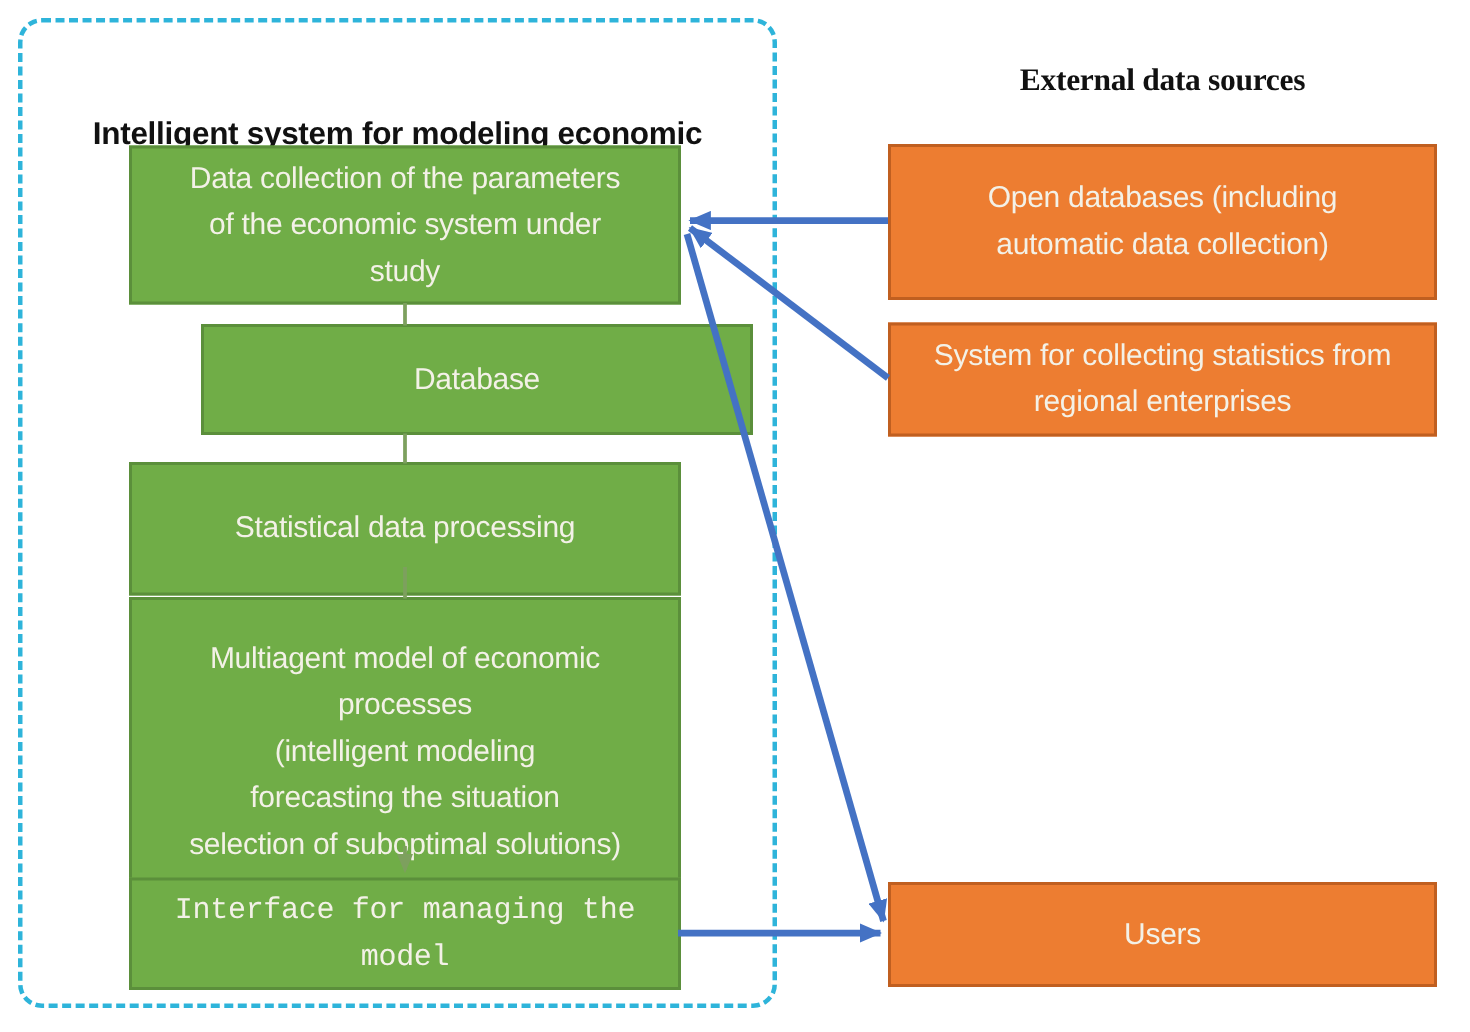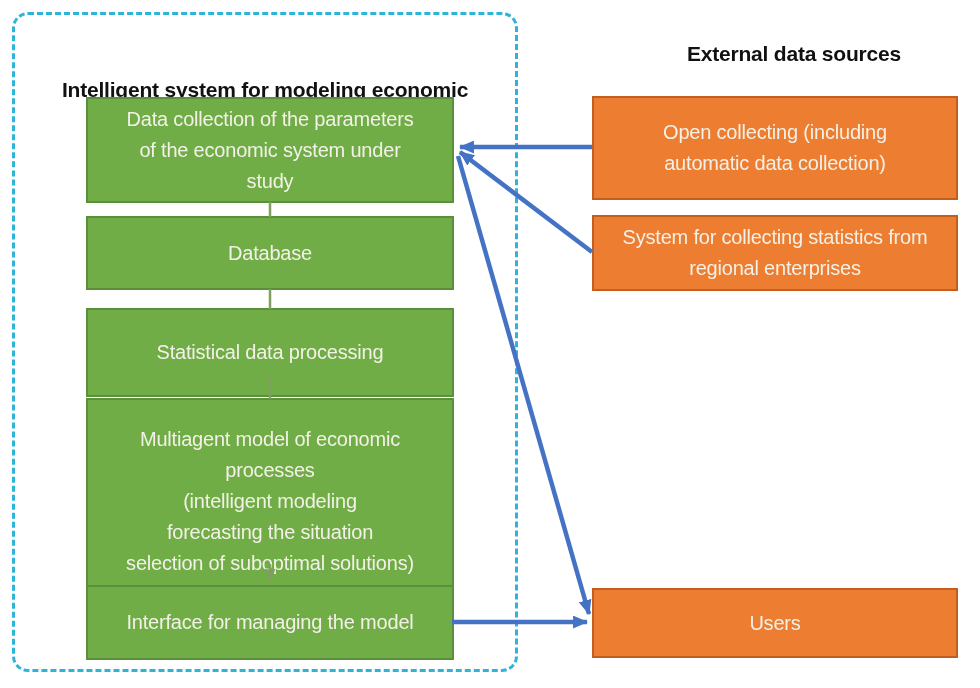--- a/index.html
+++ b/index.html
@@ -35,21 +35,21 @@
     position: absolute;
     text-align: center;
     font-weight: bold;
     font-size: 21px;
     line-height: 1.5;
     color: var(--title-text);
     white-space: pre-line;
     letter-spacing: -0.2px;
   }
   .left-title  { left: 35px;  top: 26px; width: 460px; margin-top: 48px; }
-  .right-title { left: 611px; top: 38px; width: 366px; }
+  .right-title { left: 592px; top: 38px; width: 366px; font-family: Liberation Serif, serif; }
   .node {
     position: absolute;
     display: flex;
     align-items: center;
     justify-content: center;
     text-align: center;
     color: var(--box-text);
     font-size: 20px;
     line-height: 31px;
     white-space: pre-line;
@@ -60,24 +60,24 @@
     left: 86px; width: 368px;
     background: var(--green-fill);
     border: 2px solid var(--green-border);
   }
   .orange-node {
     left: 592px; width: 366px;
     background: var(--orange-fill);
     border: 2px solid var(--orange-border);
   }
   #gbox-0 { top: 97px;  height: 106px; }
-  #gbox-1 { top: 216px; height: 74px;  }
+  #gbox-1 { top: 216px; height: 74px; margin-left: 48px;  }
   #gbox-2 { top: 308px; height: 89px;  }
   #gbox-3 { top: 398px; height: 206px; }
-  #gbox-4 { top: 585px; height: 75px;  }
+  #gbox-4 { top: 585px; height: 75px; font-family: Liberation Mono, monospace;  }
   #obox-0 { top: 96px;  height: 104px; }
   #obox-1 { top: 215px; height: 76px;  }
   #obox-2 { top: 588px; height: 70px; text-align: center;  }
   #arrow-layer {
     position: absolute;
     left: 0; top: 0;
     width: 980px; height: 688px;
     pointer-events: none;
   }
   .blue-arrow { stroke: var(--arrow-blue); stroke-width: 4.5; fill: none; }
@@ -102,21 +102,21 @@
 study</div>
   <div id="gbox-1" class="node green-node">Database</div>
   <div id="gbox-2" class="node green-node">Statistical data processing</div>
   <div id="gbox-3" class="node green-node">Multiagent model of economic
 processes
 (intelligent modeling
 forecasting the situation
 selection of suboptimal solutions)</div>
   <div id="gbox-4" class="node green-node">Interface for managing the model</div>
 
-  <div id="obox-0" class="node orange-node">Open collecting (including
+  <div id="obox-0" class="node orange-node">Open databases (including
 automatic data collection)</div>
   <div id="obox-1" class="node orange-node">System for collecting statistics from
 regional enterprises</div>
   <div id="obox-2" class="node orange-node">Users</div>
 
   <svg id="arrow-layer" viewBox="0 0 980 688" xmlns="http://www.w3.org/2000/svg">
     <defs>
       <marker id="head-blue" viewBox="0 0 14 12" refX="13" refY="6" markerWidth="15" markerHeight="13" markerUnits="userSpaceOnUse" orient="auto">
         <path class="blue-head" d="M0,0 L14,6 L0,12 Z"></path>
       </marker>

